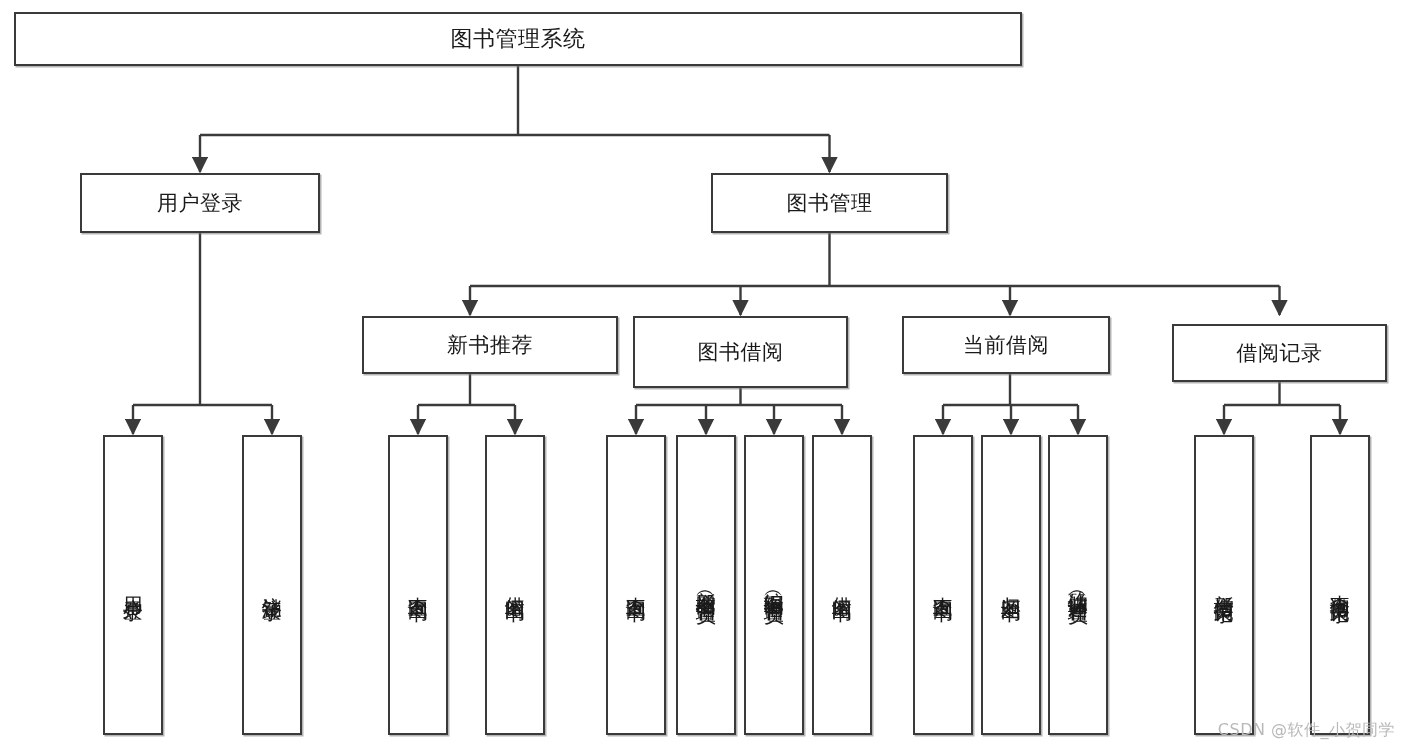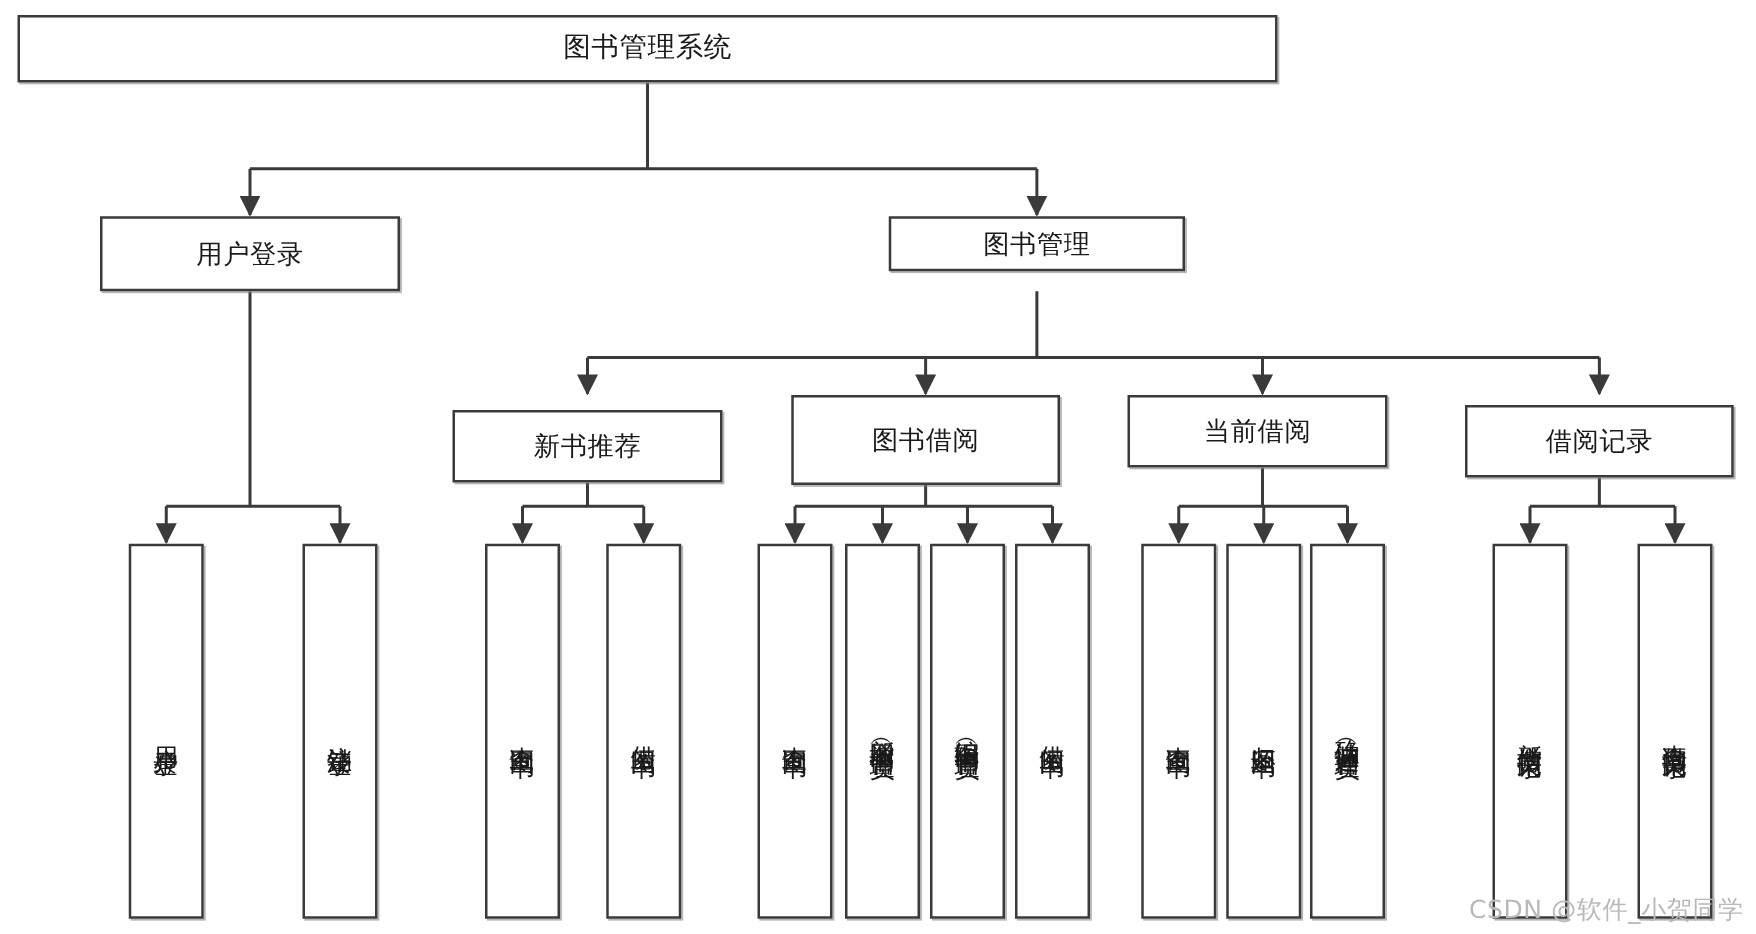--- a/index.html
+++ b/index.html
@@ -64,21 +64,21 @@
     stroke-width: 2.4;
     fill: none;
   }
   .arrow-head {
     fill: #3a3a3a;
   }
   #watermark {
     position: absolute;
     right: 10px;
     bottom: 6px;
-    font-size: 20px;
+    font-size: 16px;
     color: #b9b9b9;
     letter-spacing: 0.5px;
     white-space: nowrap;
     font-family: "DejaVu Sans", "Liberation Sans", sans-serif;
   }
 </style>
 </head>
 <body>
 
 <div id="diagram">
@@ -117,24 +117,24 @@
         <path d="M 1340 405 L 1340 434" class="edge-line" marker-end="url(#arrow)"></path>
       </g>
   </svg>
   <div id="node-layer">
       <div class="node horiz root" style="left: 14px; top: 12px; width: 1008px; height: 54px;">
         <div class="node-label">图书管理系统</div>
       </div>
       <div class="node horiz" style="left: 80px; top: 173px; width: 240px; height: 60px;">
         <div class="node-label">用户登录</div>
       </div>
-      <div class="node horiz" style="left: 711px; top: 173px; width: 237px; height: 44px;">
+      <div class="node horiz" style="left: 711px; top: 173px; width: 237px; height: 60px;">
         <div class="node-label">图书管理</div>
       </div>
-      <div class="node horiz" style="left: 362px; top: 328px; width: 216px; height: 58px;">
+      <div class="node horiz" style="left: 362px; top: 316px; width: 256px; height: 58px;">
         <div class="node-label">新书推荐</div>
       </div>
       <div class="node horiz" style="left: 633px; top: 316px; width: 215px; height: 72px;">
         <div class="node-label">图书借阅</div>
       </div>
       <div class="node horiz" style="left: 902px; top: 316px; width: 208px; height: 58px;">
         <div class="node-label">当前借阅</div>
       </div>
       <div class="node horiz" style="left: 1172px; top: 324px; width: 215px; height: 58px;">
         <div class="node-label">借阅记录</div>

